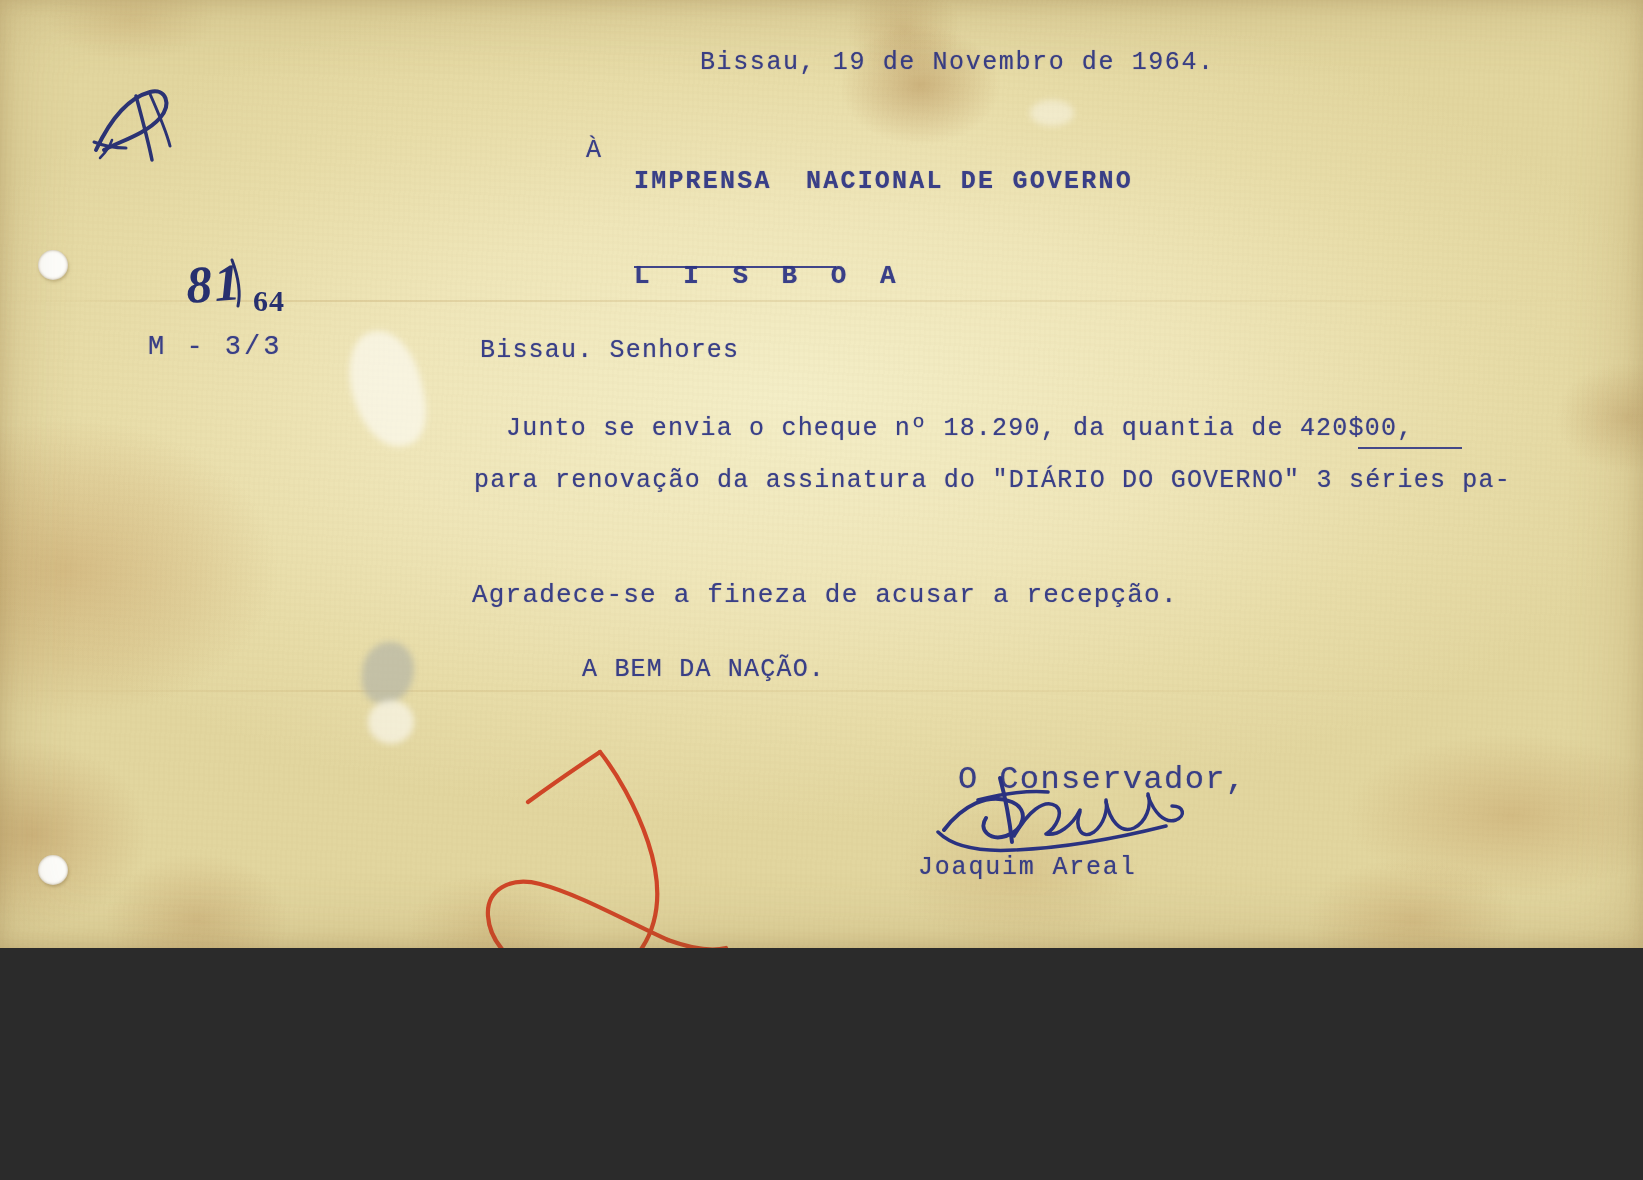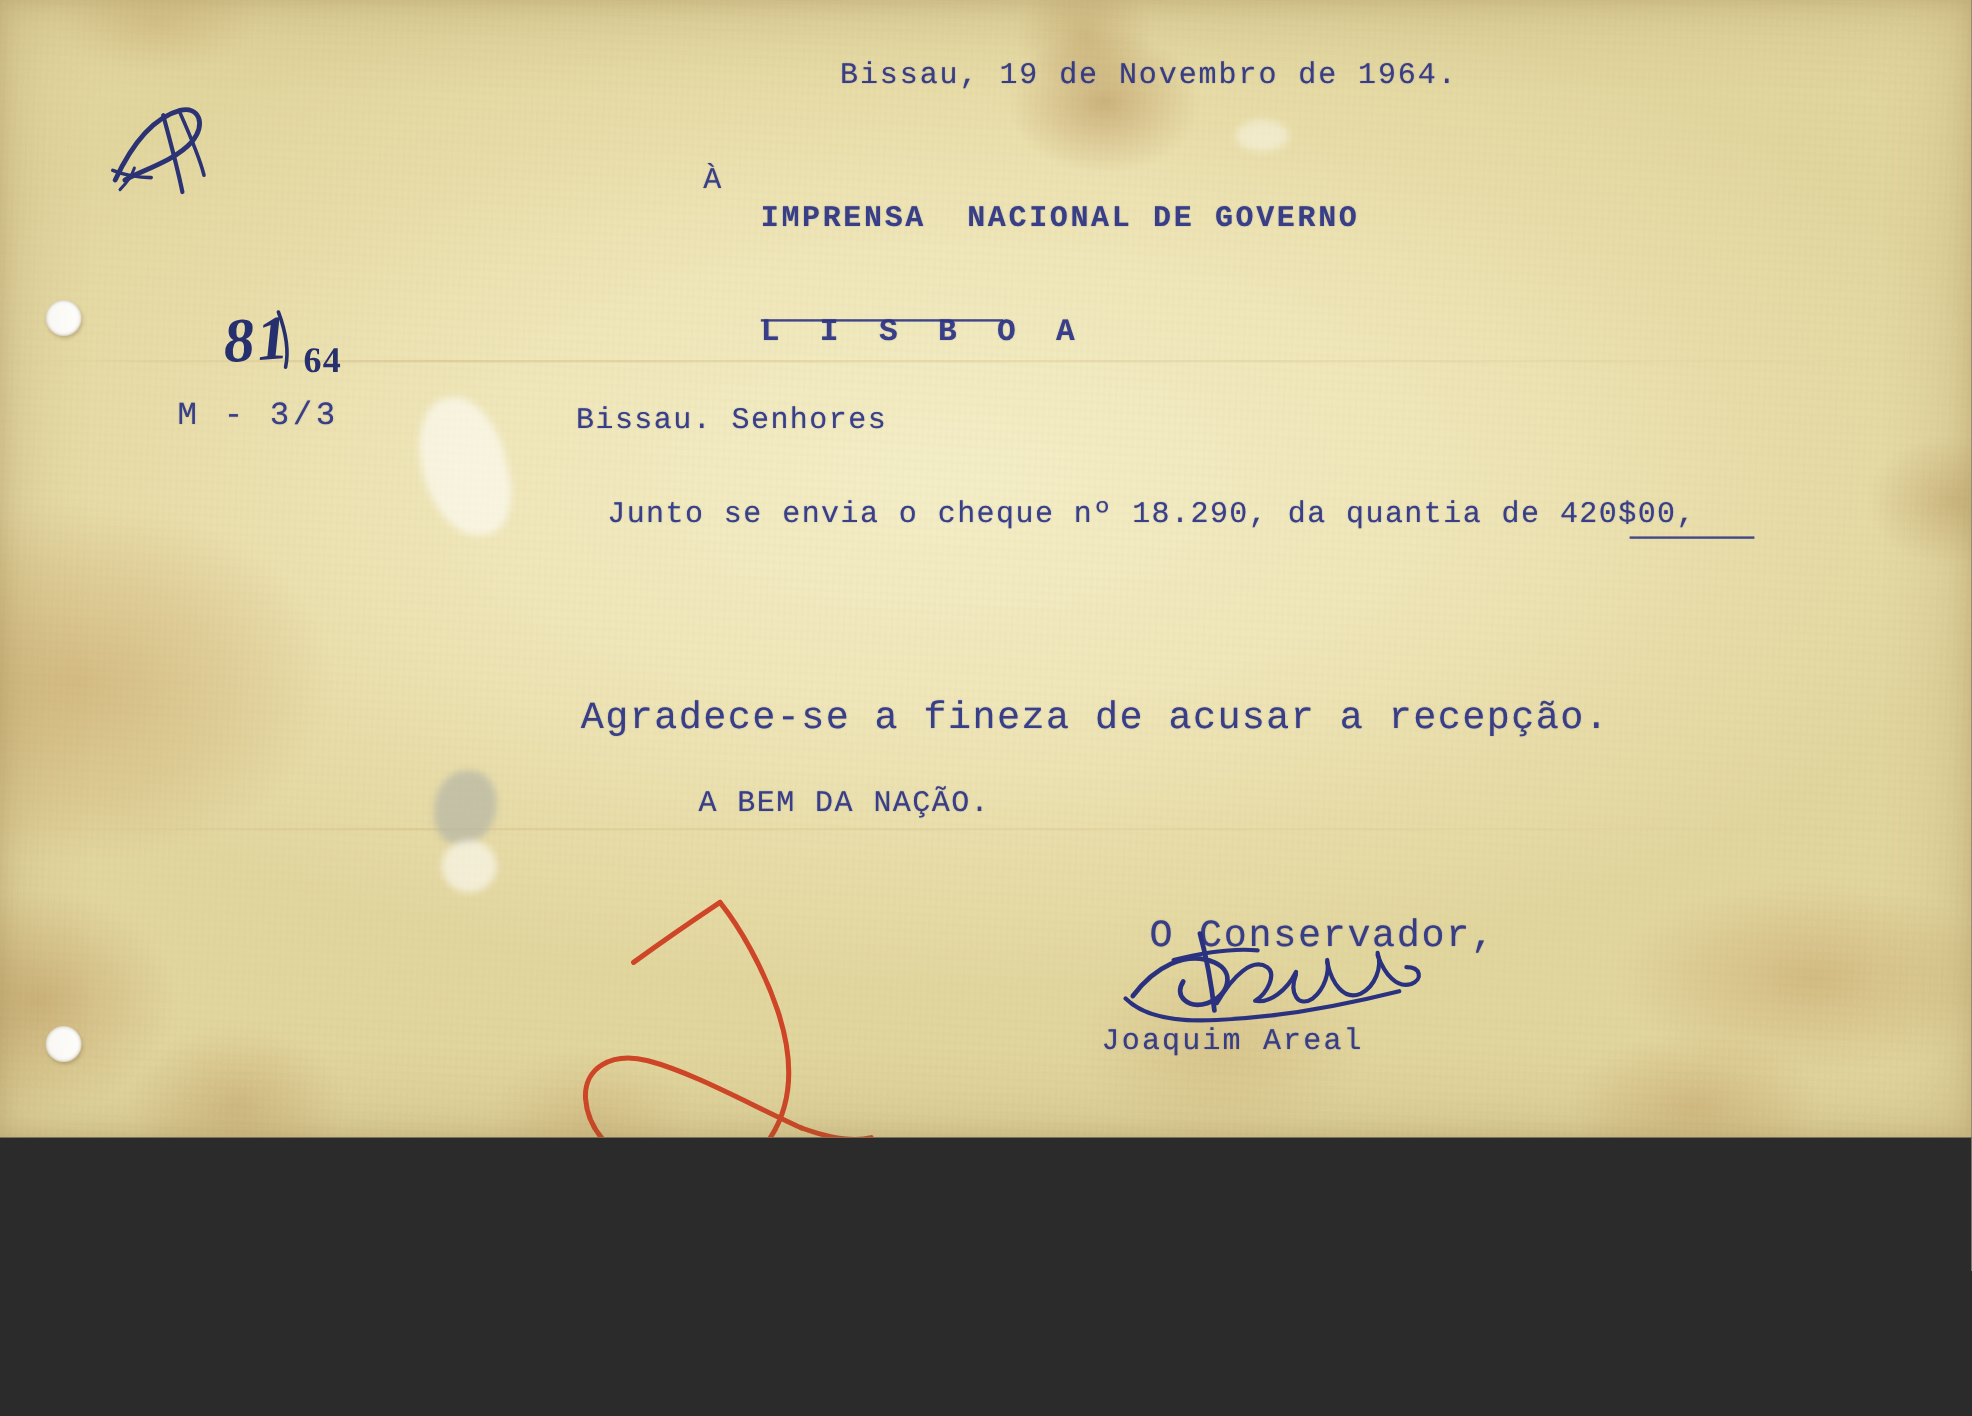--- a/index.html
+++ b/index.html
@@ -97,21 +97,21 @@
     position: absolute;
     left: 634px; top: 266px;
     width: 202px; height: 2px;
     background: #2c3384;
     opacity: .9;
   }
   .t-greet  { left: 480px;  top: 336px; font-size: 25px; }
   .t-p1a    { left: 506px;  top: 414px; font-size: 25px; }
   .t-p1b    { left: 474px;  top: 466px; font-size: 25px; }
   .t-p1c    { left: 474px;  top: 513px; font-size: 25px; }
-  .t-p2     { left: 484px;  top: 580px; font-size: 32px; }
+  .t-p2     { left: 472px;  top: 580px; font-size: 26px; }
   .t-p3     { left: 582px;  top: 655px; font-size: 25px; }
   .t-sigrole{ left: 922px;  top: 761px; font-size: 32px; letter-spacing: 1.4px; margin-left: 36px; }
   .t-signame{ left: 918px;  top: 853px; font-size: 25px; letter-spacing: 1.8px; }
 
   .amount-underline {
     position: absolute;
     left: 1358px; top: 447px;
     width: 104px; height: 2px;
     background: #2c3384;
     opacity: .88;
@@ -171,20 +171,21 @@
   <div class="typed t-date">Bissau, 19 de Novembro de 1964.</div>
   <div class="typed t-a">À</div>
   <div class="typed t-org">IMPRENSA  NACIONAL DE GOVERNO</div>
   <div class="typed t-city">L I S B O A</div>
   <div class="t-city-underline"></div>
 
   <div class="typed t-greet">Bissau. Senhores</div>
 
   <div class="typed t-p1a">Junto se envia o cheque nº 18.290, da quantia de 420$00,</div>
   <div class="amount-underline"></div>
+  <div class="typed t-p1b">para renovação da assinatura do "DIÁRIO DO GOVERNO" 3 séries pa-</div>
 
   <div class="typed t-p2">Agradece-se a fineza de acusar a recepção.</div>
   <div class="typed t-p3">A BEM DA NAÇÃO.</div>
 
   <div class="typed t-sigrole">O Conservador,</div>
   <div class="typed t-signame">Joaquim Areal</div>
 
   <div class="hand h-num">81</div>
   <div class="hand h-num-sub">64</div>
   <div class="typed t-ref">M - 3/3</div>

